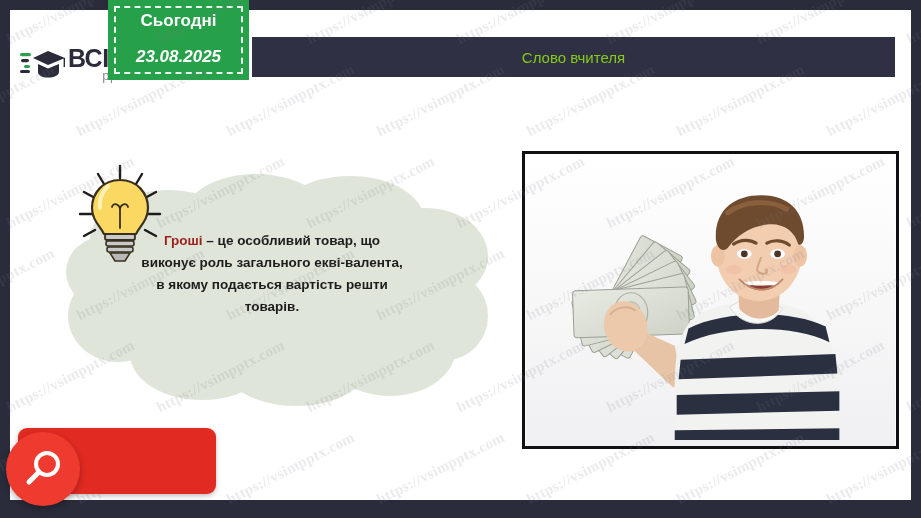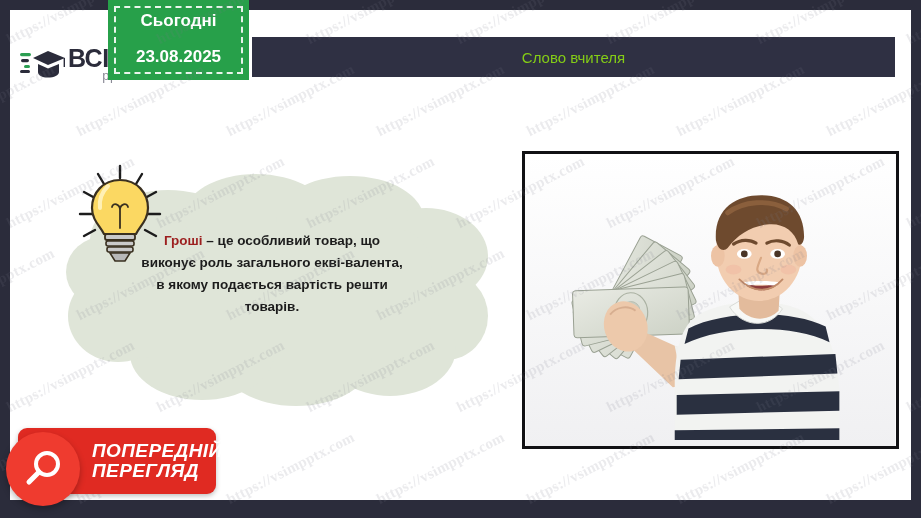--- a/index.html
+++ b/index.html
@@ -83,21 +83,21 @@
     left:6px; top:8px; right:6px; bottom:6px;
     border:2px dashed rgba(255,255,255,.9);
     pointer-events:none;
   }
   .date-badge .d-label {
     font-size:17px; font-weight:700;
     margin-bottom:16px; position:relative; z-index:2;
   }
   .date-badge .d-value {
     font-size:17px; font-weight:700;
-    position:relative; z-index:2;
+    position:relative; z-index:2;font-style:italic;
   }
   
   .header-bar {
     position:absolute;
     left:252px; top:37px;
     width:643px; height:40px;
     background:#2f3043;
     display:flex; align-items:center; justify-content:center;
     z-index:20;
   }
@@ -358,24 +358,20 @@
   <div class="header-bar">
     <span class="title">Слово вчителя</span>
   </div>
 
   <div class="preview-badge">
     <span class="pv-circle">
       <svg viewBox="0 0 44 44" xmlns="http://www.w3.org/2000/svg">
         <circle cx="26" cy="17" r="11" fill="none" stroke="#ffffff" stroke-width="4"></circle>
         <line x1="18" y1="25" x2="8" y2="35" stroke="#ffffff" stroke-width="5" stroke-linecap="round"></line>
       </svg>
-    </span>
-    <span class="pv-text">
-      <span class="l1">ПОПЕРЕДНІЙ</span>
-      <span class="l2">ПЕРЕГЛЯД</span>
     </span>
   </div>
 
   <div class="bottom-bar"></div>
 
   <div class="watermark" id="wm-layer">
       <span class="wm" style="left: 0px; top: 0px;">https://vsimpptx.com</span>
       <span class="wm" style="left: 150px; top: 0px;">https://vsimpptx.com</span>
       <span class="wm" style="left: 300px; top: 0px;">https://vsimpptx.com</span>
       <span class="wm" style="left: 450px; top: 0px;">https://vsimpptx.com</span>

